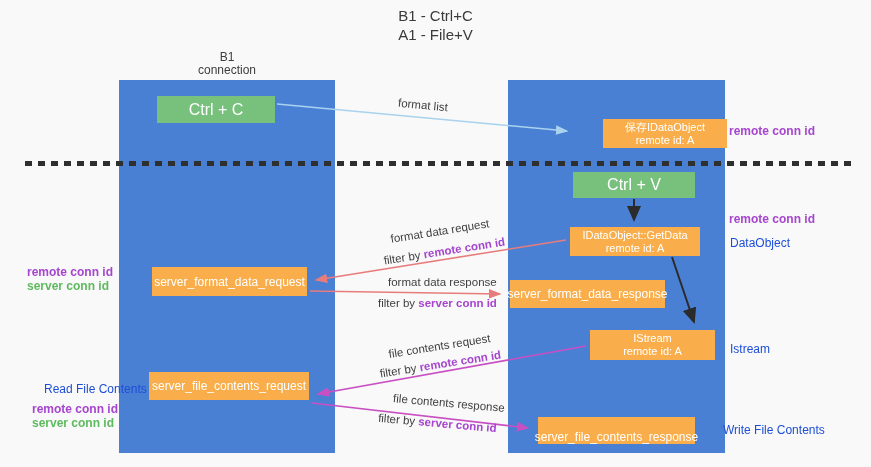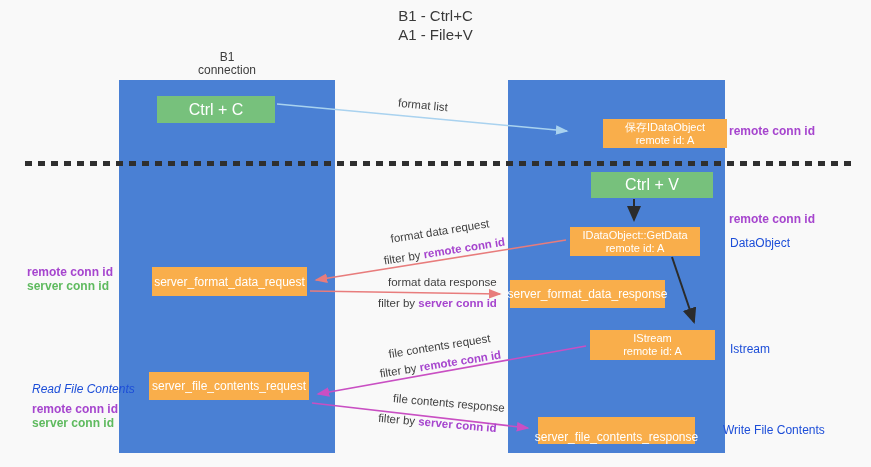--- a/index.html
+++ b/index.html
@@ -84,21 +84,21 @@
     <span>server_format_data_request</span>
   </div>
   <div class="node node-orange" style="left:149px; top:372px; width:160px; height:28px;">
     <span>server_file_contents_request</span>
   </div>
 
   <div class="node node-orange two-line" style="left:575px; top:119px; width:124px; height:29px;margin-left:28px;">
     <div>保存IDataObject</div>
     <div>remote id: A</div>
   </div>
-  <div class="node node-green" style="left:573px; top:172px; width:122px; height:26px;margin-left:18px;">
+  <div class="node node-green" style="left:573px; top:172px; width:122px; height:26px;">
     <span>Ctrl + V</span>
   </div>
   <div class="node node-orange two-line" style="left:570px; top:227px; width:130px; height:29px;text-align:right;">
     <div>IDataObject::GetData</div>
     <div>remote id: A</div>
   </div>
   <div class="node node-orange" style="left:510px; top:280px; width:155px; height:28px;">
     <span>server_format_data_response</span>
   </div>
   <div class="node node-orange two-line" style="left:590px; top:330px; width:125px; height:30px;">
@@ -126,21 +126,21 @@
     <span>filter by </span><span class="kw-purple">remote conn id</span>
   </div>
 
   <div class="flow-label rot-dn5" style="left:393px; top:397px;">file contents response</div>
   <div class="flow-label rot-dn5" style="left:378px; top:417px;">
     <span>filter by </span><span class="kw-purple">server conn id</span>
   </div>
 
   <div class="annot annot-purple" style="left:27px; top:265px;">remote conn id</div>
   <div class="annot annot-green" style="left:27px; top:279px;">server conn id</div>
-  <div class="annot" style="left:32px; top:382px;font-style:italic;">Read File Contents</div>
+  <div class="annot" style="left:44px; top:382px;">Read File Contents</div>
   <div class="annot annot-purple" style="left:32px; top:402px;">remote conn id</div>
   <div class="annot annot-green" style="left:32px; top:416px;">server conn id</div>
 
   <div class="annot annot-purple" style="left:729px; top:124px;">remote conn id</div>
   <div class="annot annot-purple" style="left:729px; top:212px;">remote conn id</div>
   <div class="annot" style="left:730px; top:236px;">DataObject</div>
   <div class="annot" style="left:730px; top:342px;">Istream</div>
   <div class="annot" style="left:723px; top:423px;">Write File Contents</div>
 
 </div>

